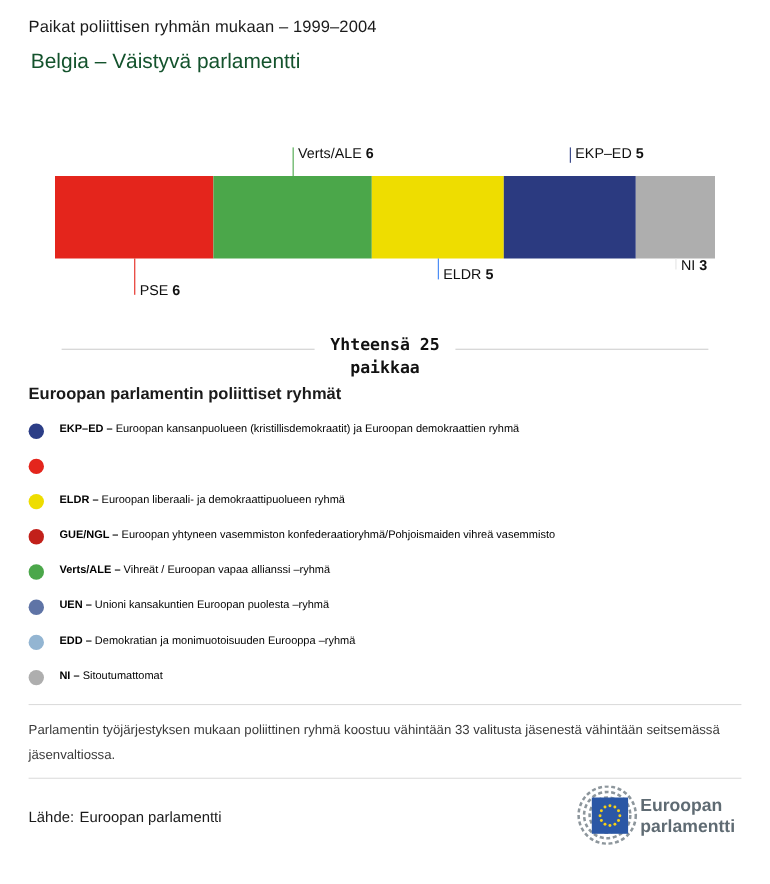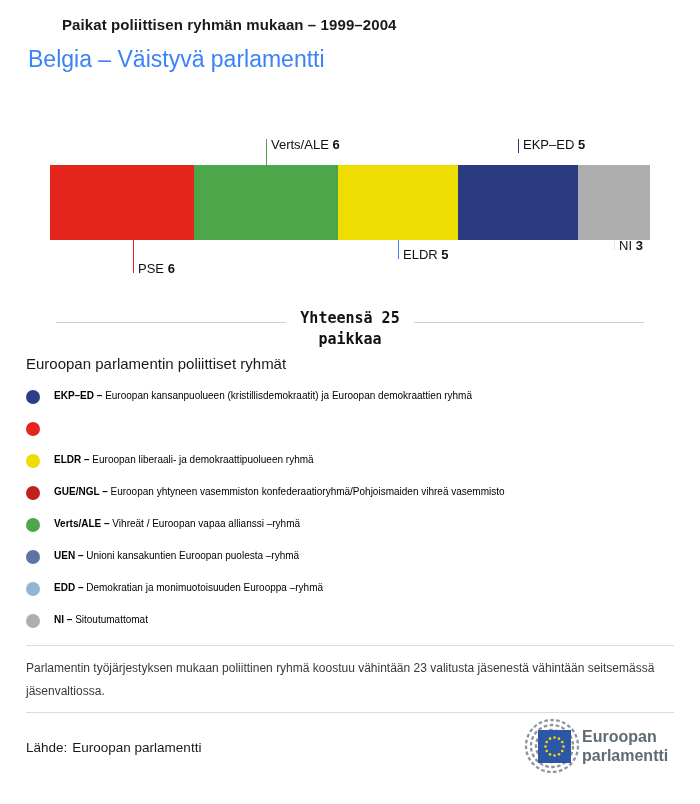--- a/index.html
+++ b/index.html
@@ -3,22 +3,22 @@
 <meta charset="utf-8">
 <style>
   * { margin:0; padding:0; box-sizing:border-box; }
   html,body { background:#fff; }
   .page {
     position:relative; width:700px; height:804px; overflow:hidden;
     background:#ffffff; color:#1a1a1a;
     font-family:"Liberation Sans", sans-serif;
   }
   
-  .title { font-size:15px; font-weight:700; padding:16px 26px 0 26px; letter-spacing:.1px;margin-left:36px; }
-  .subtitle { font-size:23px; font-weight:400; color:#3b82f6; padding:13px 28px 0 28px; }
+  .title { font-size:15px; font-weight:400; padding:16px 26px 0 26px; letter-spacing:.1px; }
+  .subtitle { font-size:19px; font-weight:400; color:#14532d; padding:13px 28px 0 28px; }
 
   
   .chart { position:relative; margin:58px 0 0 50px; width:600px; height:155px; }
   .bar-row { position:absolute; top:34px; left:0; width:600px; height:75px; display:flex; }
   .bar-seg { height:100%; }
   .callout { position:absolute; width:1px; }
   .cl-label { position:absolute; left:5px; white-space:nowrap; font-size:13px; color:#111; font-weight:400; }
   .cl-label b { font-weight:700; }
   .callout.above .cl-label { top:-2px; }
   .callout.below .cl-label { bottom:-3px; }
@@ -26,21 +26,21 @@
   
   .total-row { display:flex; margin-top:22px; padding:0 56px 0 56px; }
   .total-line { flex:1; height:1px; background:#cfcfcf; margin-top:14px; }
   .total-text {
     padding:0 14px; text-align:center;
     font-family:"DejaVu Sans Mono", monospace; font-weight:700;
     font-size:15px; line-height:1.38; color:#111;
   }
 
   
-  .legend-heading { font-size:15px; font-weight:400; padding:6px 26px 0 26px; }
+  .legend-heading { font-size:15px; font-weight:700; padding:6px 26px 0 26px; }
   .legend-list { margin-top:17px; }
   .lg-row { display:flex; align-items:flex-start; padding:0 30px 0 26px; margin-bottom:17px; }
   .lg-dot { flex:0 0 14px; width:14px; height:14px; border-radius:50%; margin-right:14px; margin-top:1px; }
   .lg-text { font-size:10px; line-height:1.45; max-width:595px; color:#000000; }
   .lg-text b { font-weight:700; }
 
   
   .divider { height:1px; background:#dcdcdc; margin:0 26px; }
   .divider.top { margin-top:13px; }
   .footnote { padding:11px 26px 10px 26px; font-size:12px; color:#3a3a3a; line-height:1.85; }
@@ -59,21 +59,21 @@
 
   <div class="chart">
     <div class="bar-row" id="bar-row">
         <div class="bar-seg" style="width: 24%; background: rgb(228, 37, 28);"></div>
         <div class="bar-seg" style="width: 24%; background: rgb(75, 167, 74);"></div>
         <div class="bar-seg" style="width: 20%; background: rgb(238, 221, 0);"></div>
         <div class="bar-seg" style="width: 20%; background: rgb(43, 58, 128);"></div>
         <div class="bar-seg" style="width: 12%; background: rgb(174, 174, 174);"></div>
       </div>
     <div id="callouts">
-        <div class="callout below" style="left: 12%; background: rgb(228, 37, 28); height: 33px; top: 109px; margin-left: 11px;">
+        <div class="callout below" style="left: 12%; background: rgb(228, 37, 28); height: 33px; top: 109px;">
           <span class="cl-label"><span>PSE </span><b>6</b></span>
         </div>
         <div class="callout above" style="left: 36%; background: rgb(75, 167, 74); height: 26px; top: 8px;">
           <span class="cl-label"><span>Verts/ALE </span><b>6</b></span>
         </div>
         <div class="callout below" style="left: 58%; background: #3b82f6; height: 19px; top: 109px;">
           <span class="cl-label"><span>ELDR </span><b>5</b></span>
         </div>
         <div class="callout above" style="left: 78%; background: rgb(43, 58, 128); height: 14px; top: 8px;">
           <span class="cl-label"><span>EKP–ED </span><b>5</b></span>
@@ -122,21 +122,21 @@
         <span class="lg-dot" style="background: rgb(147, 181, 210);"></span>
         <div class="lg-text"><b>EDD – </b><span>Demokratian ja monimuotoisuuden Eurooppa –ryhmä</span></div>
       </div>
       <div class="lg-row">
         <span class="lg-dot" style="background: rgb(174, 174, 174);"></span>
         <div class="lg-text"><b>NI – </b><span>Sitoutumattomat</span></div>
       </div>
     </div>
 
   <div class="divider top"></div>
-  <div class="footnote">Parlamentin työjärjestyksen mukaan poliittinen ryhmä koostuu vähintään 23 valitusta jäsenestä vähintään seitsemässä jäsenvaltiossa.</div>
+  <div class="footnote">Parlamentin työjärjestyksen mukaan poliittinen ryhmä koostuu vähintään 33 valitusta jäsenestä vähintään seitsemässä jäsenvaltiossa.</div>
   <div class="divider"></div>
 
   <div class="footer">
     <div class="source">
       <span class="src-label">Lähde:</span><span>Euroopan parlamentti</span>
     </div>
     <svg class="ep-logo" width="188" height="54" viewBox="0 0 188 54" xmlns="http://www.w3.org/2000/svg">
       <g fill="none" stroke="#8d969c" stroke-width="2.3" stroke-dasharray="3.6 2.4">
         <circle cx="62" cy="27" r="11"></circle>
         <circle cx="62" cy="27" r="16"></circle>

